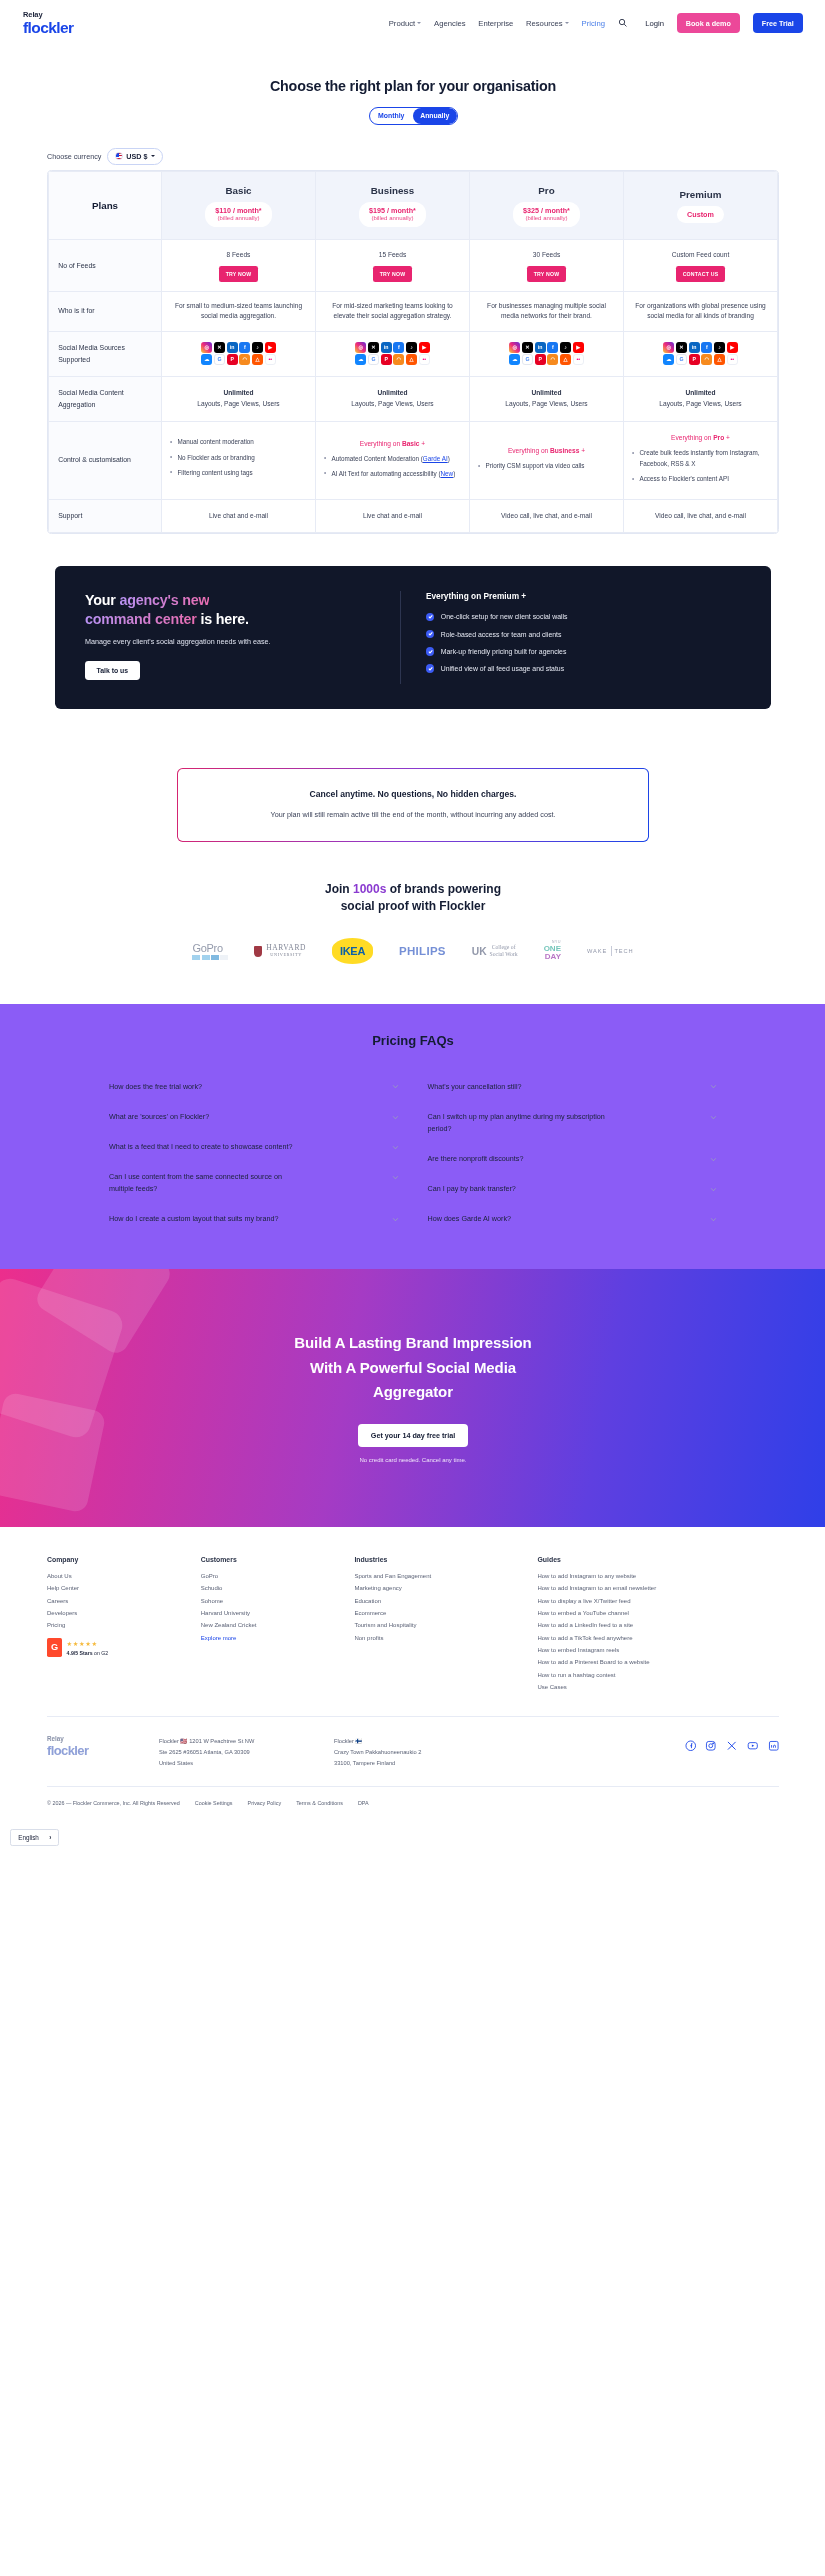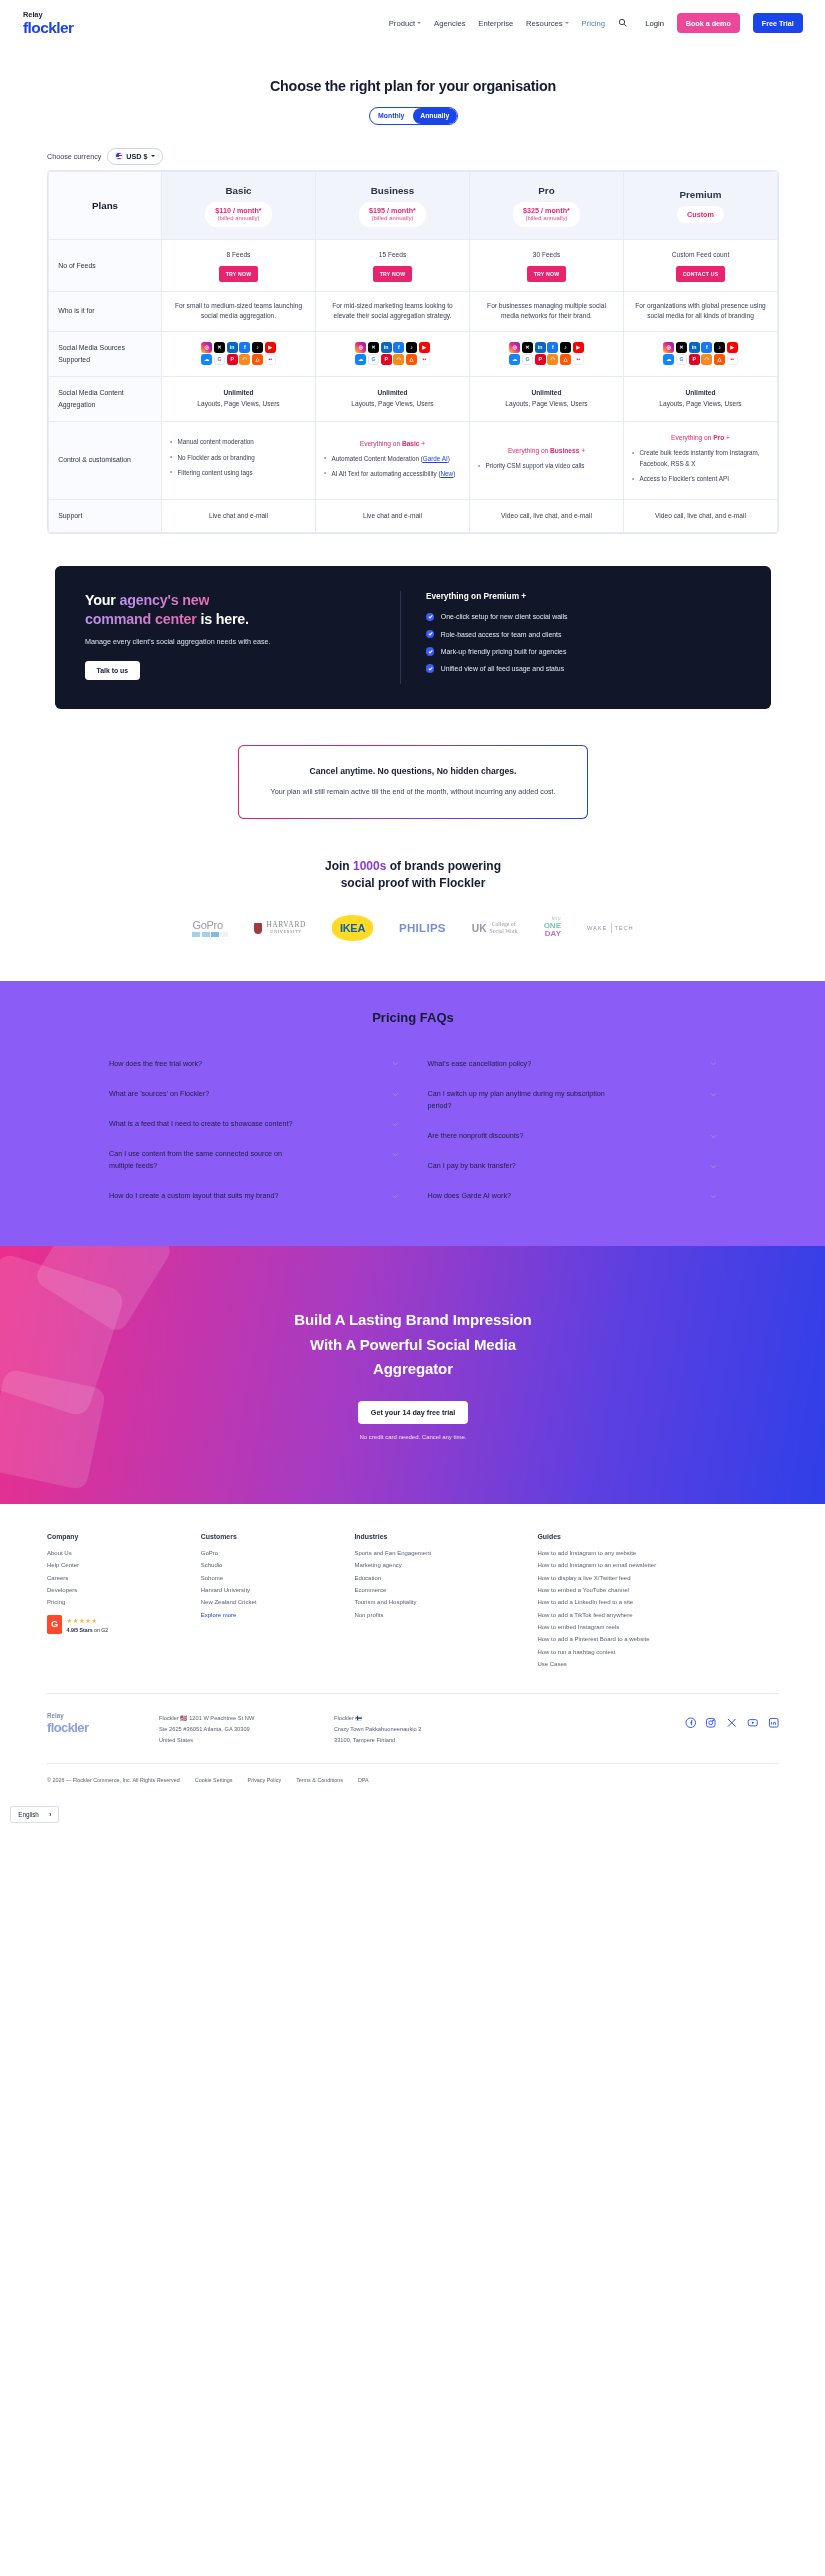--- a/index.html
+++ b/index.html
@@ -110,25 +110,25 @@
   .agency-right { border-left:0.6px solid #2d3550; padding-left:25px; flex:1;}
   .agency-right h3 { font-size:8.3px; font-weight:700; color:#fff; margin-bottom:11.5px;}
   .chk-item { display:flex; align-items:center; gap:6.3px; margin-bottom:8.6px;}
   .chk { width:8.6px;height:8.6px;border-radius:50%;background:#3b5bf5;display:flex;align-items:center;justify-content:center;flex-shrink:0;}
   .chk svg { width:5.2px;height:5.2px; }
   .chk-text { font-size:6.9px; color:#e7eaf4;}
 
   
   .cancel-wrap { display:flex; justify-content:center; margin-top:36px; }
   .cancel-box {
-    width:350px; border-radius:5.7px; padding:19.5px 29px; text-align:center;
+    width:472px; border-radius:5.7px; padding:19.5px 29px; text-align:center;
     background:#fff;
     border:1.1px solid transparent;
     background-image:linear-gradient(#fff,#fff),linear-gradient(100deg,#D6246F 0%,#8a3ad0 50%,#1A45E8 100%);
-    background-origin:border-box; background-clip:padding-box,border-box;
+    background-origin:border-box; background-clip:padding-box,border-box;margin-top:23px;
   }
   .cancel-title { font-size:8.6px; font-weight:700; color:#141c33;}
   .cancel-sub { font-size:7.2px; color:#3b4258; line-height:1.9; margin-top:9.2px;}
 
   
   .brands { text-align:center; margin-top:39px; }
   .brands h2 { font-size:12px; font-weight:800; color:#141c33; line-height:1.45;}
   .brands h2 .num { color:#8a3ad0; }
   .brand-row { display:flex; justify-content:center; align-items:center; gap:26px; margin-top:24px; opacity:.95;}
   .brand { height:23px; display:flex; align-items:center; justify-content:center;}
@@ -600,21 +600,21 @@
       </div>
       <div class="faq-item">
         <span class="faq-q">How do I create a custom layout that suits my brand?</span>
         <span class="faq-chev"><svg viewBox="0 0 12 12" fill="none" stroke="#9aa2b6" stroke-width="1.4">
               <path d="M2 4 L6 8.4 L10 4"></path>
             </svg></span>
       </div>
     </div>
     <div class="faq-col">
       <div class="faq-item">
-        <span class="faq-q">What's ease cancellation policy?</span>
+        <span class="faq-q">What's your cancellation still?</span>
         <span class="faq-chev"><svg viewBox="0 0 12 12" fill="none" stroke="#9aa2b6" stroke-width="1.4">
               <path d="M2 4 L6 8.4 L10 4"></path>
             </svg></span>
       </div>
       <div class="faq-item">
         <span class="faq-q">Can I switch up my plan anytime during my subscription period?</span>
         <span class="faq-chev"><svg viewBox="0 0 12 12" fill="none" stroke="#9aa2b6" stroke-width="1.4">
               <path d="M2 4 L6 8.4 L10 4"></path>
             </svg></span>
       </div>

